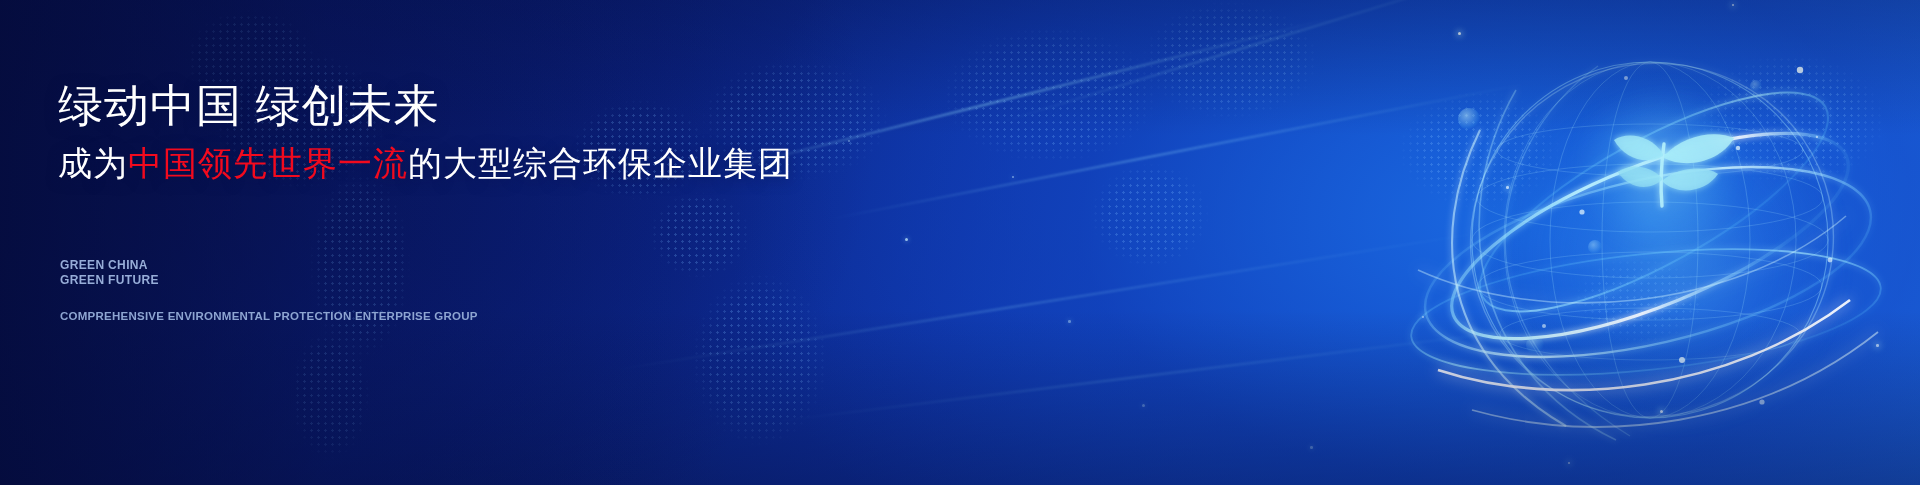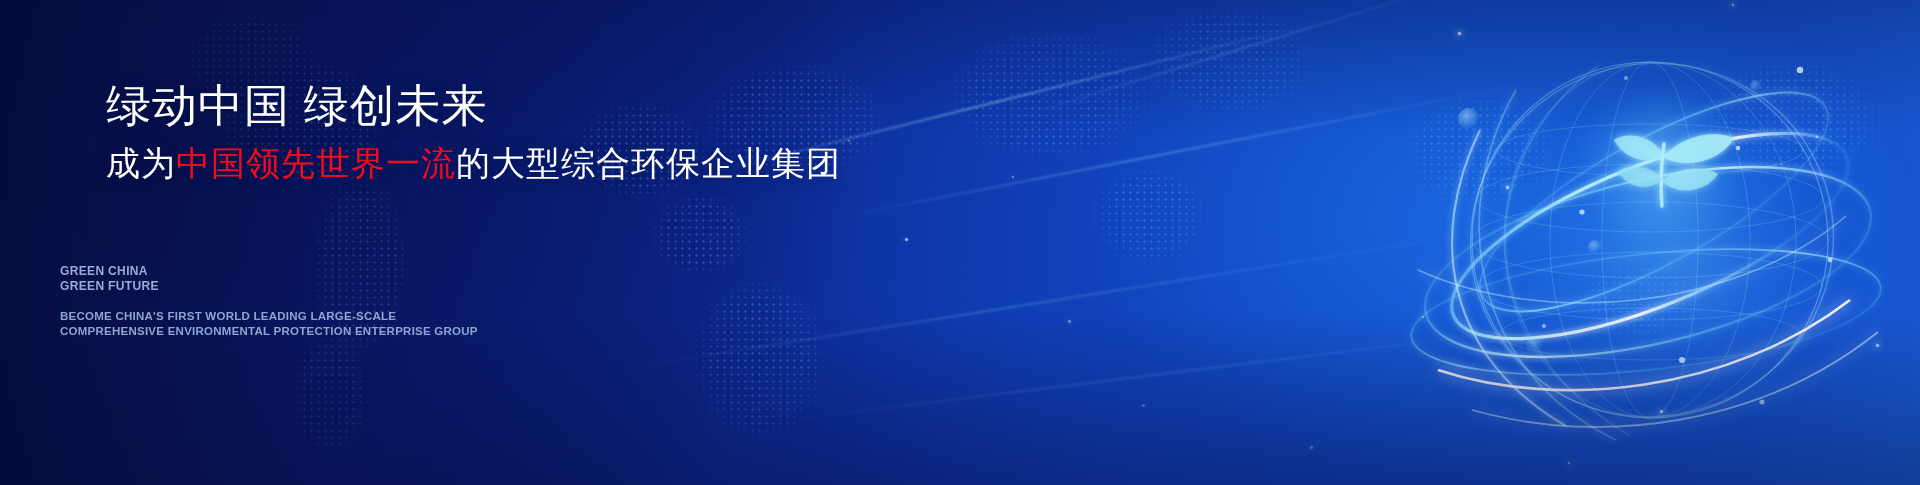--- a/index.html
+++ b/index.html
@@ -54,30 +54,30 @@
   .vignette{
     position:absolute;inset:0;
     background:
       linear-gradient(90deg, rgba(4,10,55,0.80) 0%, rgba(5,14,70,0.35) 17%, rgba(0,0,0,0) 38%),
       linear-gradient(0deg, rgba(4,12,60,0.42) 0%, rgba(0,0,0,0) 36%),
       linear-gradient(180deg, rgba(4,12,60,0.30) 0%, rgba(0,0,0,0) 28%);
   }
 
   
   .copy{position:absolute;left:58px;top:0;width:1000px;height:485px;}
-  .headline{position:absolute;left:0;top:78px;width:980px;margin-left:48px;}
+  .headline{position:absolute;left:0;top:78px;width:980px;}
   .hl-line{
     color:#ffffff;font-size:45px;line-height:56px;letter-spacing:1px;
     font-weight:400;white-space:nowrap;text-shadow:0 2px 14px rgba(3,14,70,.55);
   }
   .hl-line.l2{font-size:34px;line-height:58px;}
   .hl-red{color:#f20a1e;}
 
   .sub-en{
-    position:absolute;left:2px;top:264px;
+    position:absolute;left:2px;top:258px;
     color:#97add8;font-size:12px;font-weight:bold;line-height:15px;
     letter-spacing:.35px;text-transform:uppercase;
   }
   .tagline{
     position:absolute;left:2px;top:309px;
     color:#8ea5d2;font-size:11.5px;font-weight:bold;line-height:14.5px;
     letter-spacing:.25px;text-transform:uppercase;
   }
 
   
@@ -251,18 +251,17 @@
       <div class="hl-line l1">绿动中国 绿创未来</div>
       <div class="hl-line l2"><span>成为</span><span class="hl-red">中国领先世界一流</span><span>的大型综合环保企业集团</span></div>
     </div>
 
     <div class="sub-en">
       <div>GREEN CHINA</div>
       <div>GREEN FUTURE</div>
     </div>
 
     <div class="tagline">
-      <div>BECOME CHINA'S FIRST WORLD LEADING LARGE-SCALE</div>
       <div>COMPREHENSIVE ENVIRONMENTAL PROTECTION ENTERPRISE GROUP</div>
     </div>
 
   </div>
 </div>
 
 </body></html>

